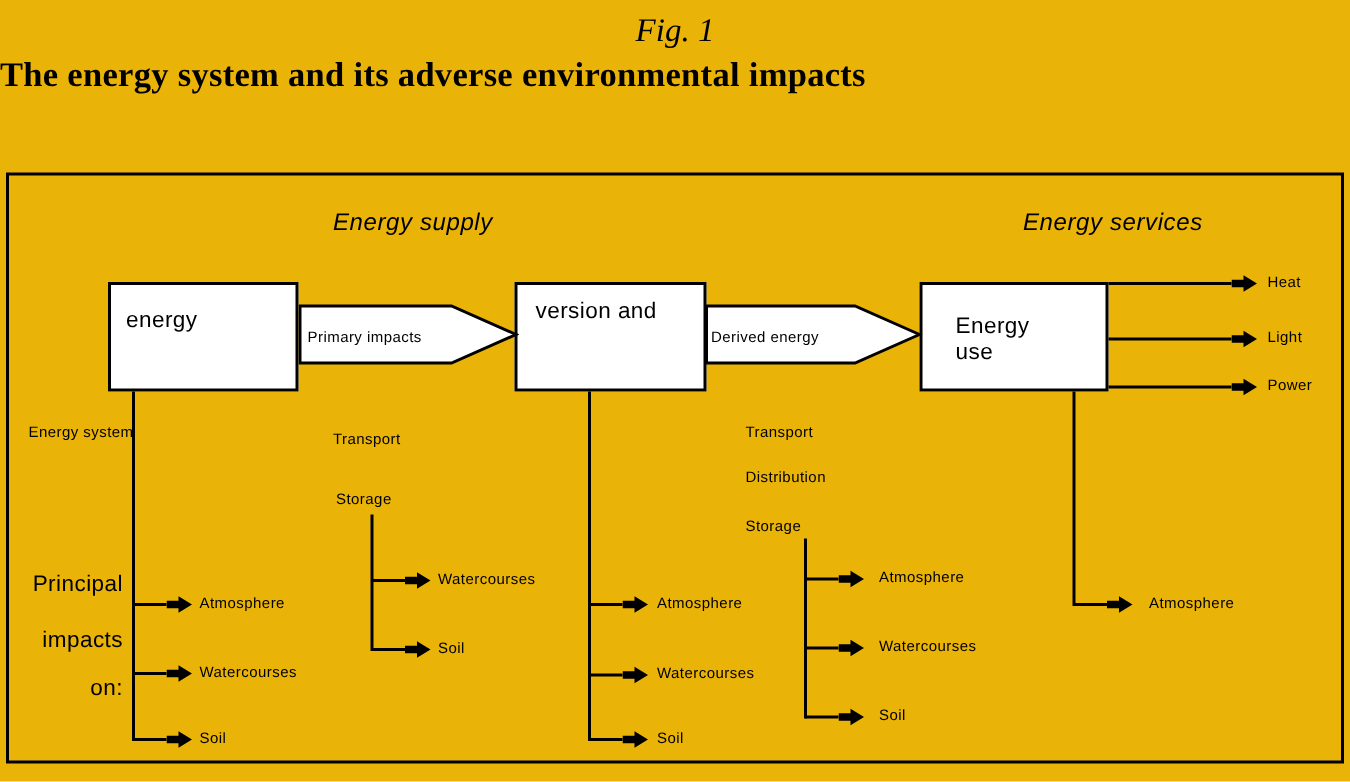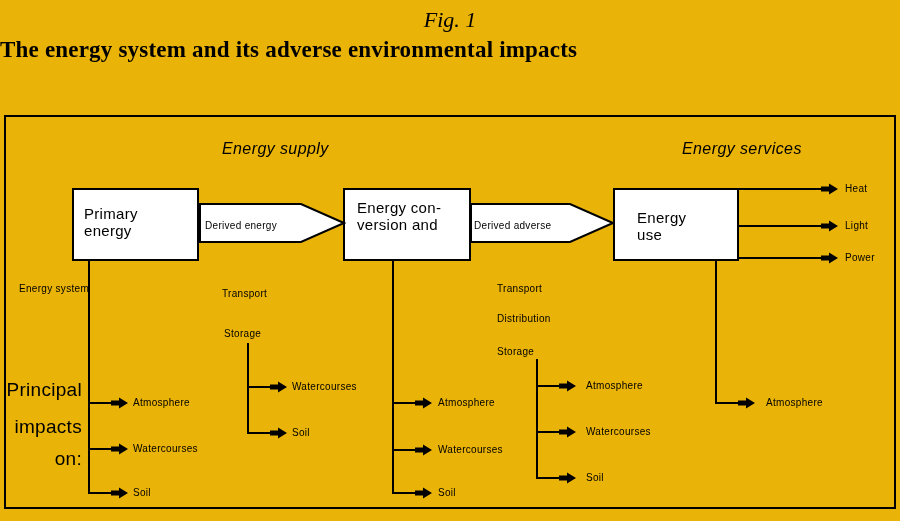--- a/index.html
+++ b/index.html
@@ -10,21 +10,21 @@
   .fig-title{position:absolute;left:0;right:0;top:37px;text-align:left;
              font:bold 23px "Liberation Serif",serif;letter-spacing:.2px;}
   .frame{position:absolute;left:4px;top:115px;width:892px;height:394px;
          border:2px solid #000;box-sizing:border-box;}
   .seclbl{position:absolute;font:italic 16px "Liberation Sans",sans-serif;
           letter-spacing:.4px;white-space:nowrap;}
   .box{position:absolute;border:2px solid #000;box-sizing:border-box;background:#fff;
        font-size:15px;line-height:17px;letter-spacing:.3px;}
   .box span{display:block;white-space:nowrap;}
   .lbl{position:absolute;font-size:10px;line-height:16px;letter-spacing:.3px;white-space:nowrap;}
-  .rlbl{position:absolute;left:0;width:82px;text-align:right;font-size:19px;line-height:16px;
+  .rlbl{position:absolute;left:0;width:82px;text-align:right;font-size:15px;line-height:16px;
         letter-spacing:.3px;white-space:nowrap;}
   .hline{position:absolute;height:2px;background:#000;}
   .vline{position:absolute;width:2px;background:#000;}
   .ah{position:absolute;width:18px;height:12px;}
   .ah polygon{fill:#000;}
   .bigarrow{position:absolute;}
   .bigarrow polygon{fill:#fff;stroke:#000;stroke-width:2;}
 </style>
 </head>
 <body>
@@ -33,43 +33,41 @@
 
   <div class="fig-num">Fig. 1</div>
   <div class="fig-title">The energy system and its adverse environmental impacts</div>
 
   <div class="frame"></div>
 
   <div class="seclbl" style="left:682px;top:140px">Energy services</div>
   <div class="seclbl" style="left:222px;top:140px">Energy supply</div>
 
   <div class="box" style="left:72px;top:188px;width:127px;height:73px;padding:15px 0 0 10px">
-    <span>Primary</span>
     <span>energy</span>
   </div>
 
   <div class="box" style="left:343px;top:188px;width:128px;height:73px;padding:9px 0 0 12px">
-    <span>Energy con-</span>
     <span>version and</span>
   </div>
 
   <div class="box" style="left:613px;top:188px;width:126px;height:73px;padding:19px 0 0 22px">
     <span>Energy</span>
     <span>use</span>
   </div>
 
   <svg class="bigarrow" style="left:199px;top:202px" width="147" height="42">
     <polygon points="1,2 102,2 145,21 102,40 1,40"></polygon>
   </svg>
-  <div class="lbl" style="left:205px;top:218px">Derived energy</div>
+  <div class="lbl" style="left:205px;top:218px">Primary impacts</div>
 
   <svg class="bigarrow" style="left:470px;top:202px" width="145" height="42">
     <polygon points="1,2 100,2 143,21 100,40 1,40"></polygon>
   </svg>
-  <div class="lbl" style="left:474px;top:218px">Derived adverse</div>
+  <div class="lbl" style="left:474px;top:218px">Derived energy</div>
 
   <div class="hline" style="left:739px;top:188px;width:82px"></div>
   <svg class="ah" style="left:821px;top:183px" viewBox="0 0 18 12">
     <polygon points="0,3.5 8,3.5 8,0.5 17,6 8,11.5 8,8.5 0,8.5"></polygon>
     </svg>
   <div class="lbl" style="left:845px;top:181px">Heat</div>
 
   <div class="hline" style="left:739px;top:225px;width:82px"></div>
   <svg class="ah" style="left:821px;top:220px" viewBox="0 0 18 12">
     <polygon points="0,3.5 8,3.5 8,0.5 17,6 8,11.5 8,8.5 0,8.5"></polygon>

